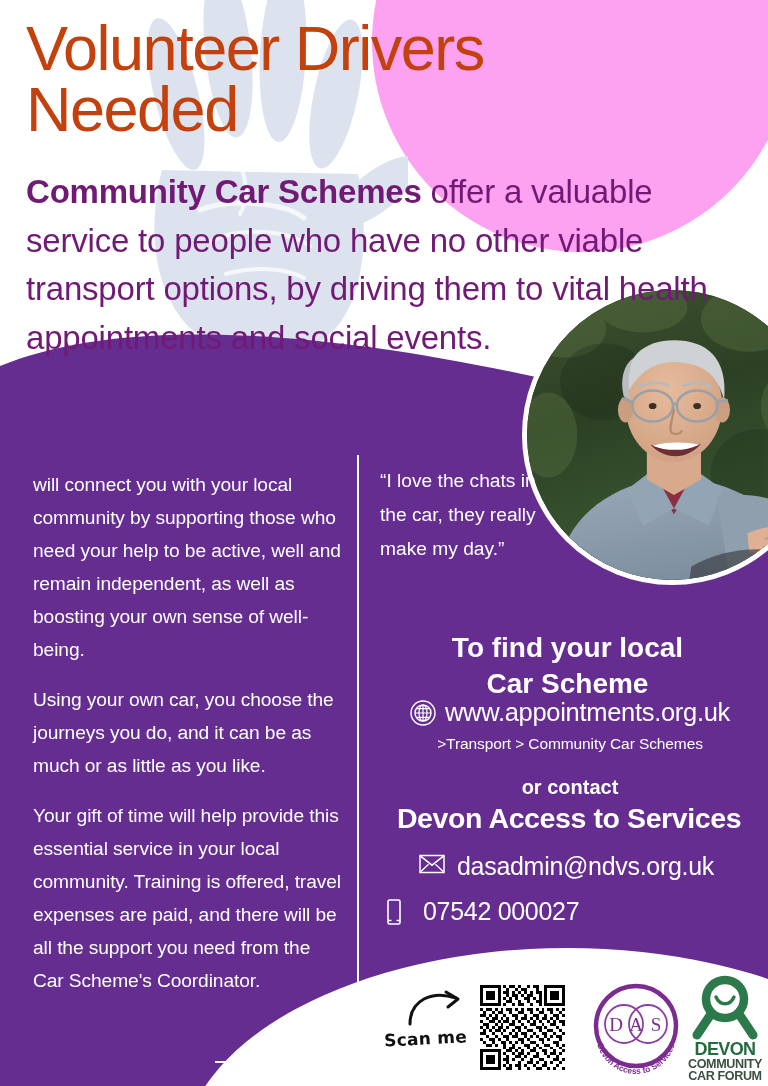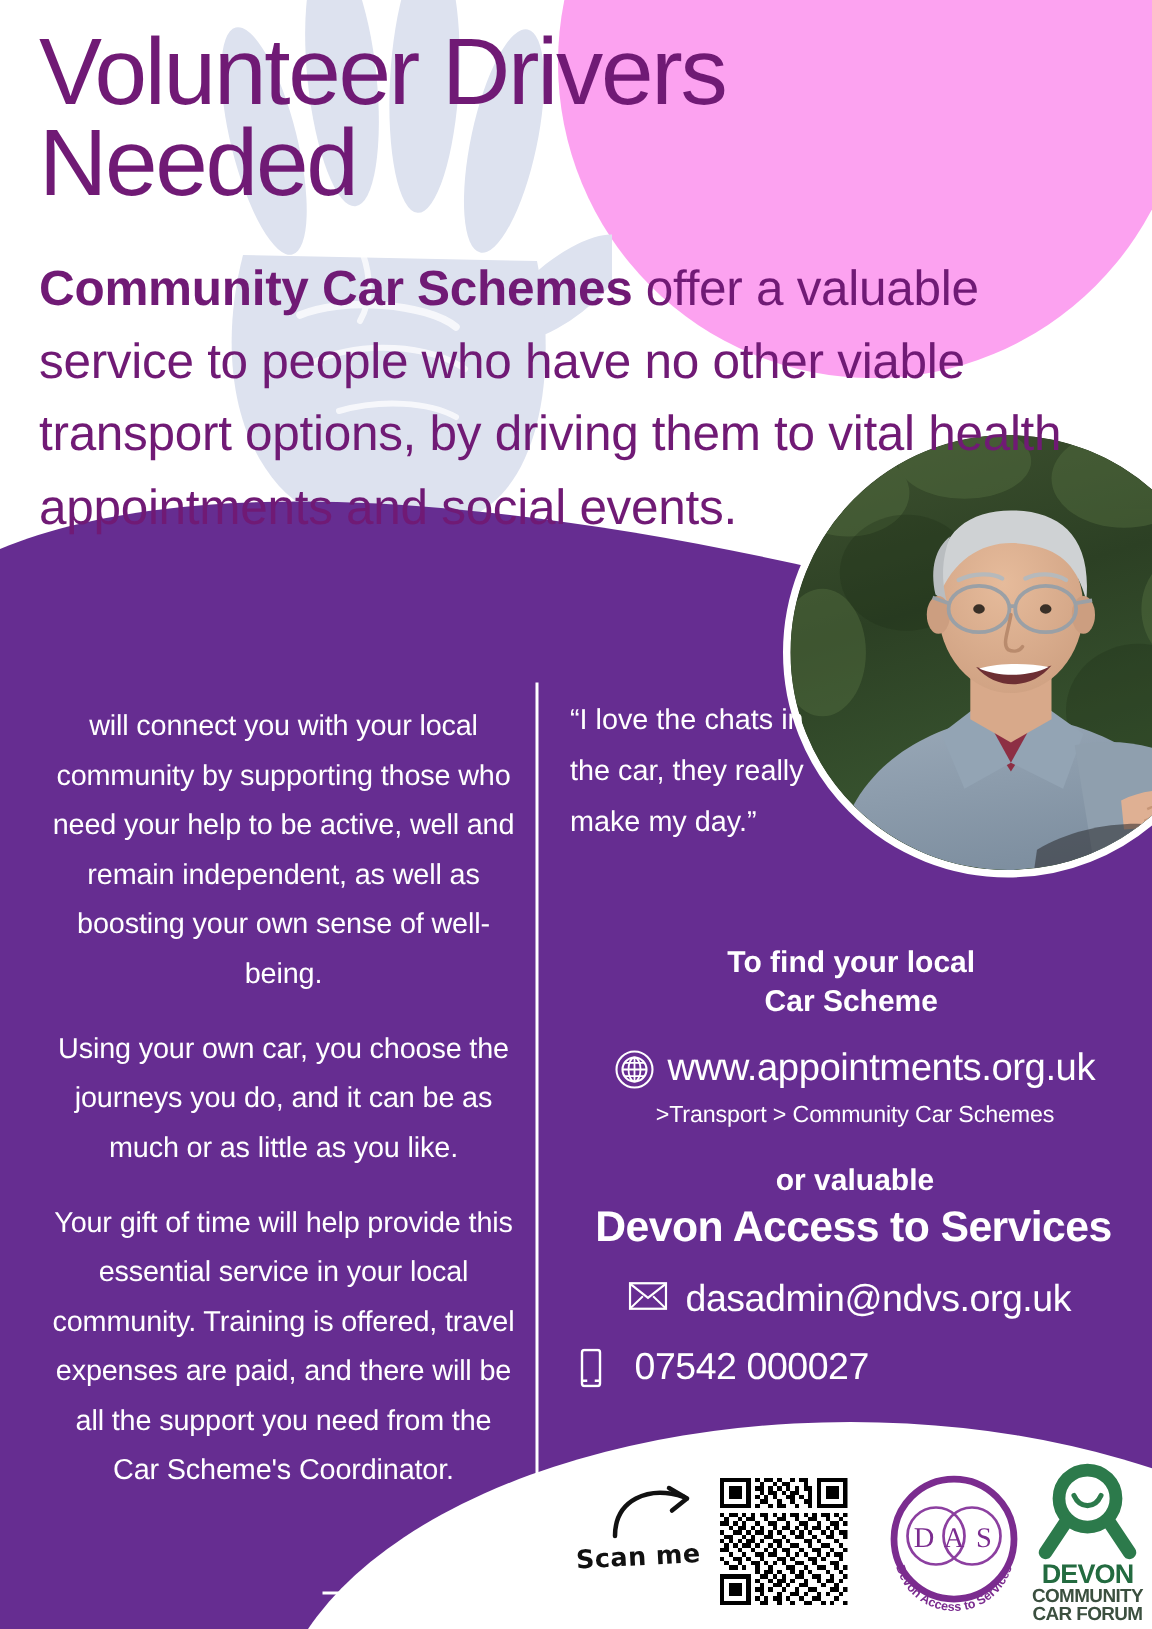--- a/index.html
+++ b/index.html
@@ -65,21 +65,21 @@
   
   .headline{
     position:absolute;
     left:26px; top:18px;
     width:660px;
     z-index:7;
     font-size:63px;
     line-height:0.97;
     font-weight:400;
     letter-spacing:-1.5px;
-    color:#701a75;
+    color:#c2410c;
   }
   .intro{
     position:absolute;
     left:26px; top:168px;
     width:700px;
     z-index:7;
     font-size:33px;
     line-height:1.47;
     color:#701a75;
     letter-spacing:-0.2px;
@@ -117,38 +117,38 @@
 
   .left-col{
     position:absolute;
     left:33px; top:468px;
     width:312px;
     color:#ffffff;
     font-size:19.2px;
     line-height:1.72;
     letter-spacing:-0.1px;
   }
-  .left-col p{ margin-bottom:17px;text-align:center; }
+  .left-col p{ margin-bottom:17px; }
 
   .quote{
     position:absolute;
     left:380px; top:464px;
     width:160px;
     color:#ffffff;
     font-size:19.2px;
     line-height:1.78;
   }
 
   .find-local{
     position:absolute;
     left:375px; top:630px;
     width:385px;
     text-align:center;
     color:#ffffff;
-    font-size:20px;
+    font-size:28px;
     font-weight:700;
     line-height:1.28;
   }
 
   .web-row{
     position:absolute;
     left:375px; top:698px;
     width:390px;
     display:flex;
     align-items:center;
@@ -392,21 +392,21 @@
           <circle cx="13" cy="13" r="12" fill="none" stroke="#ffffff" stroke-width="1.4"></circle>
           <circle cx="13" cy="13" r="8" fill="none" stroke="#ffffff" stroke-width="1.4"></circle>
           <ellipse cx="13" cy="13" rx="4" ry="8" fill="none" stroke="#ffffff" stroke-width="1.2"></ellipse>
           <path d="M5 13 H21 M6.4 8.6 H19.6 M6.4 17.4 H19.6 M13 5 V21" stroke="#ffffff" stroke-width="1.2" fill="none"></path>
         </svg>
       </span>
       <span class="web-url">www.appointments.org.uk</span>
     </div>
     <div class="web-sub">&gt;Transport &gt; Community Car Schemes</div>
 
-    <div class="or-contact">or valuable</div>
+    <div class="or-contact">or contact</div>
     <div class="org-name">Devon Access to Services</div>
 
     <div class="contact-row contact-email">
       <span class="ci">
         <svg width="26" height="20" viewBox="0 0 26 20" xmlns="http://www.w3.org/2000/svg">
           <rect x="1" y="1.5" width="24" height="17" fill="none" stroke="#ffffff" stroke-width="1.5"></rect>
           <path d="M1.6 2.2 L13 11.2 L24.4 2.2" fill="none" stroke="#ffffff" stroke-width="1.5"></path>
           <path d="M1.6 17.8 L9.6 10.2 M24.4 17.8 L16.4 10.2" fill="none" stroke="#ffffff" stroke-width="1.3"></path>
         </svg>
       </span>

